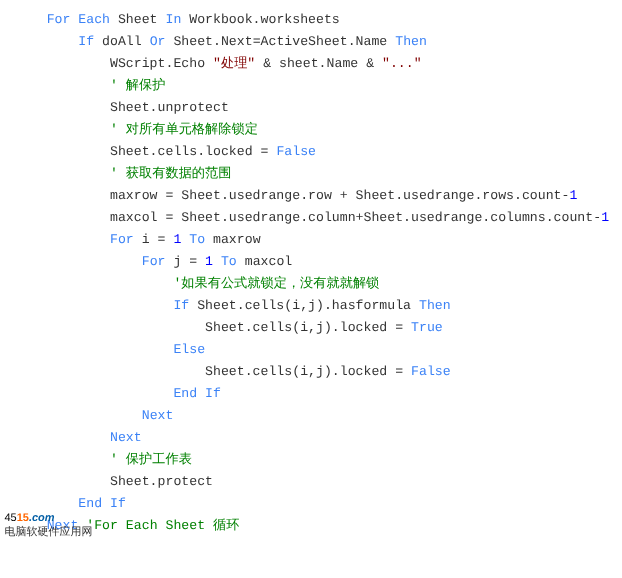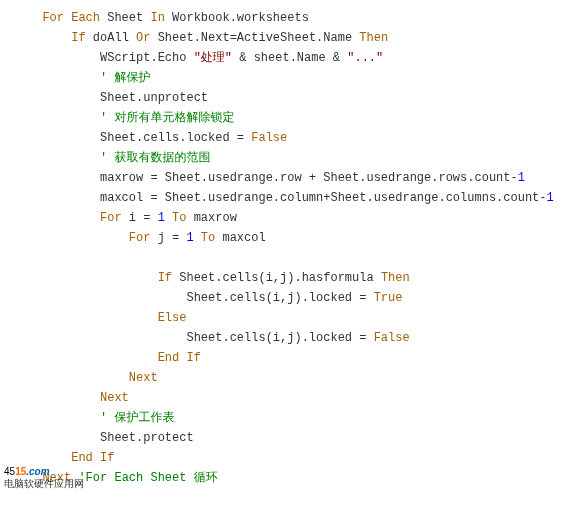--- a/index.html
+++ b/index.html
@@ -11,21 +11,21 @@
     background: #ffffff;
     color: #333333;
     width: 565px;
     box-sizing: border-box;
     position: relative;
   }
   .line {
     white-space: pre;
     position: relative;
   }
-  .kw { color: #a16207; }
+  .kw { color: #3b82f6; }
   .str { color: #800000; }
   .cmt { color: #008000; }
   .num { color: #0000ff; }
   .ghost { color: #e8e8e8; }
   .watermark {
     position: absolute;
     left: 4px;
     bottom: 6px;
     font-family: Arial, sans-serif;
     font-size: 10px;
@@ -46,21 +46,21 @@
 <div class="line"><span>          </span><span>WScript.Echo </span><span class="str">"处理"</span><span> &amp; sheet.Name &amp; </span><span class="str">"..."</span><span class="ghost"></span></div>
 <div class="line"><span>          </span><span class="cmt">' 解保护</span><span class="ghost"></span></div>
 <div class="line"><span>          </span><span>Sheet.unprotect</span><span class="ghost"></span></div>
 <div class="line"><span>          </span><span class="cmt">' 对所有单元格解除锁定</span><span class="ghost"></span></div>
 <div class="line"><span>          </span><span>Sheet.cells.locked = </span><span class="kw">False</span><span class="ghost"></span></div>
 <div class="line"><span>          </span><span class="cmt">' 获取有数据的范围</span><span class="ghost"></span></div>
 <div class="line"><span>          </span><span>maxrow = Sheet.usedrange.row + Sheet.usedrange.rows.count-</span><span class="num">1</span><span class="ghost"></span></div>
 <div class="line"><span>          </span><span>maxcol = Sheet.usedrange.column+Sheet.usedrange.columns.count-</span><span class="num">1</span><span class="ghost"></span></div>
 <div class="line"><span>          </span><span class="kw">For</span><span> i = </span><span class="num">1</span><span> </span><span class="kw">To</span><span> maxrow</span><span class="ghost"></span></div>
 <div class="line"><span>              </span><span class="kw">For</span><span> j = </span><span class="num">1</span><span> </span><span class="kw">To</span><span> maxcol</span><span class="ghost"></span></div>
-<div class="line"><span>                  </span><span class="ghost"></span></div>
+<div class="line"><span>                  </span><span class="cmt">'如果有公式就锁定，没有就就解锁</span><span class="ghost"></span></div>
 <div class="line"><span>                  </span><span class="kw">If</span><span> Sheet.cells(i,j).hasformula </span><span class="kw">Then</span><span class="ghost"></span></div>
 <div class="line"><span>                      </span><span>Sheet.cells(i,j).locked = </span><span class="kw">True</span><span class="ghost"></span></div>
 <div class="line"><span>                  </span><span class="kw">Else</span><span class="ghost"></span></div>
 <div class="line"><span>                      </span><span>Sheet.cells(i,j).locked = </span><span class="kw">False</span><span class="ghost"></span></div>
 <div class="line"><span>                  </span><span class="kw">End If</span><span class="ghost"></span></div>
 <div class="line"><span>              </span><span class="kw">Next</span><span class="ghost"></span></div>
 <div class="line"><span>          </span><span class="kw">Next</span><span class="ghost"></span></div>
 <div class="line"><span>          </span><span class="cmt">' 保护工作表</span><span class="ghost"></span></div>
 <div class="line"><span>          </span><span>Sheet.protect</span><span class="ghost"></span></div>
 <div class="line"><span>      </span><span class="kw">End If</span><span class="ghost"></span></div>

